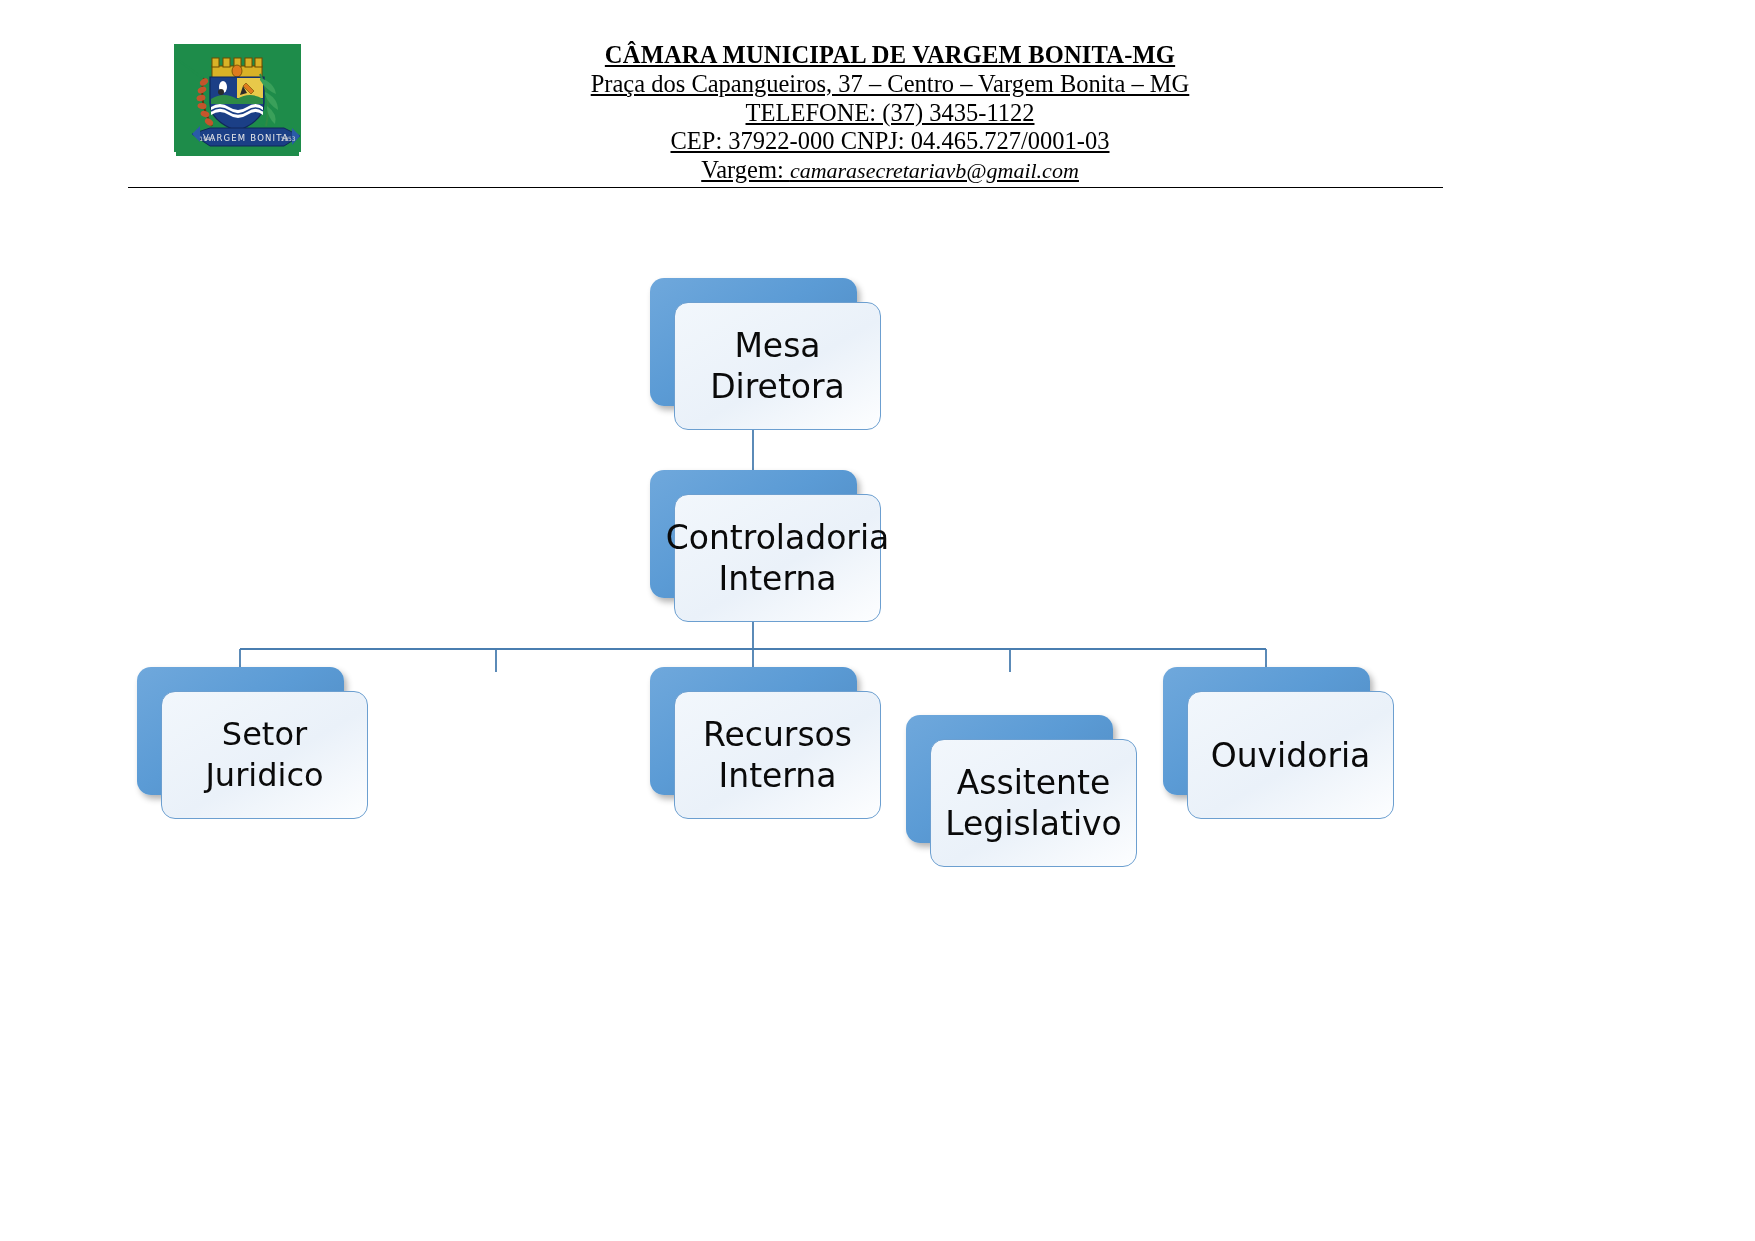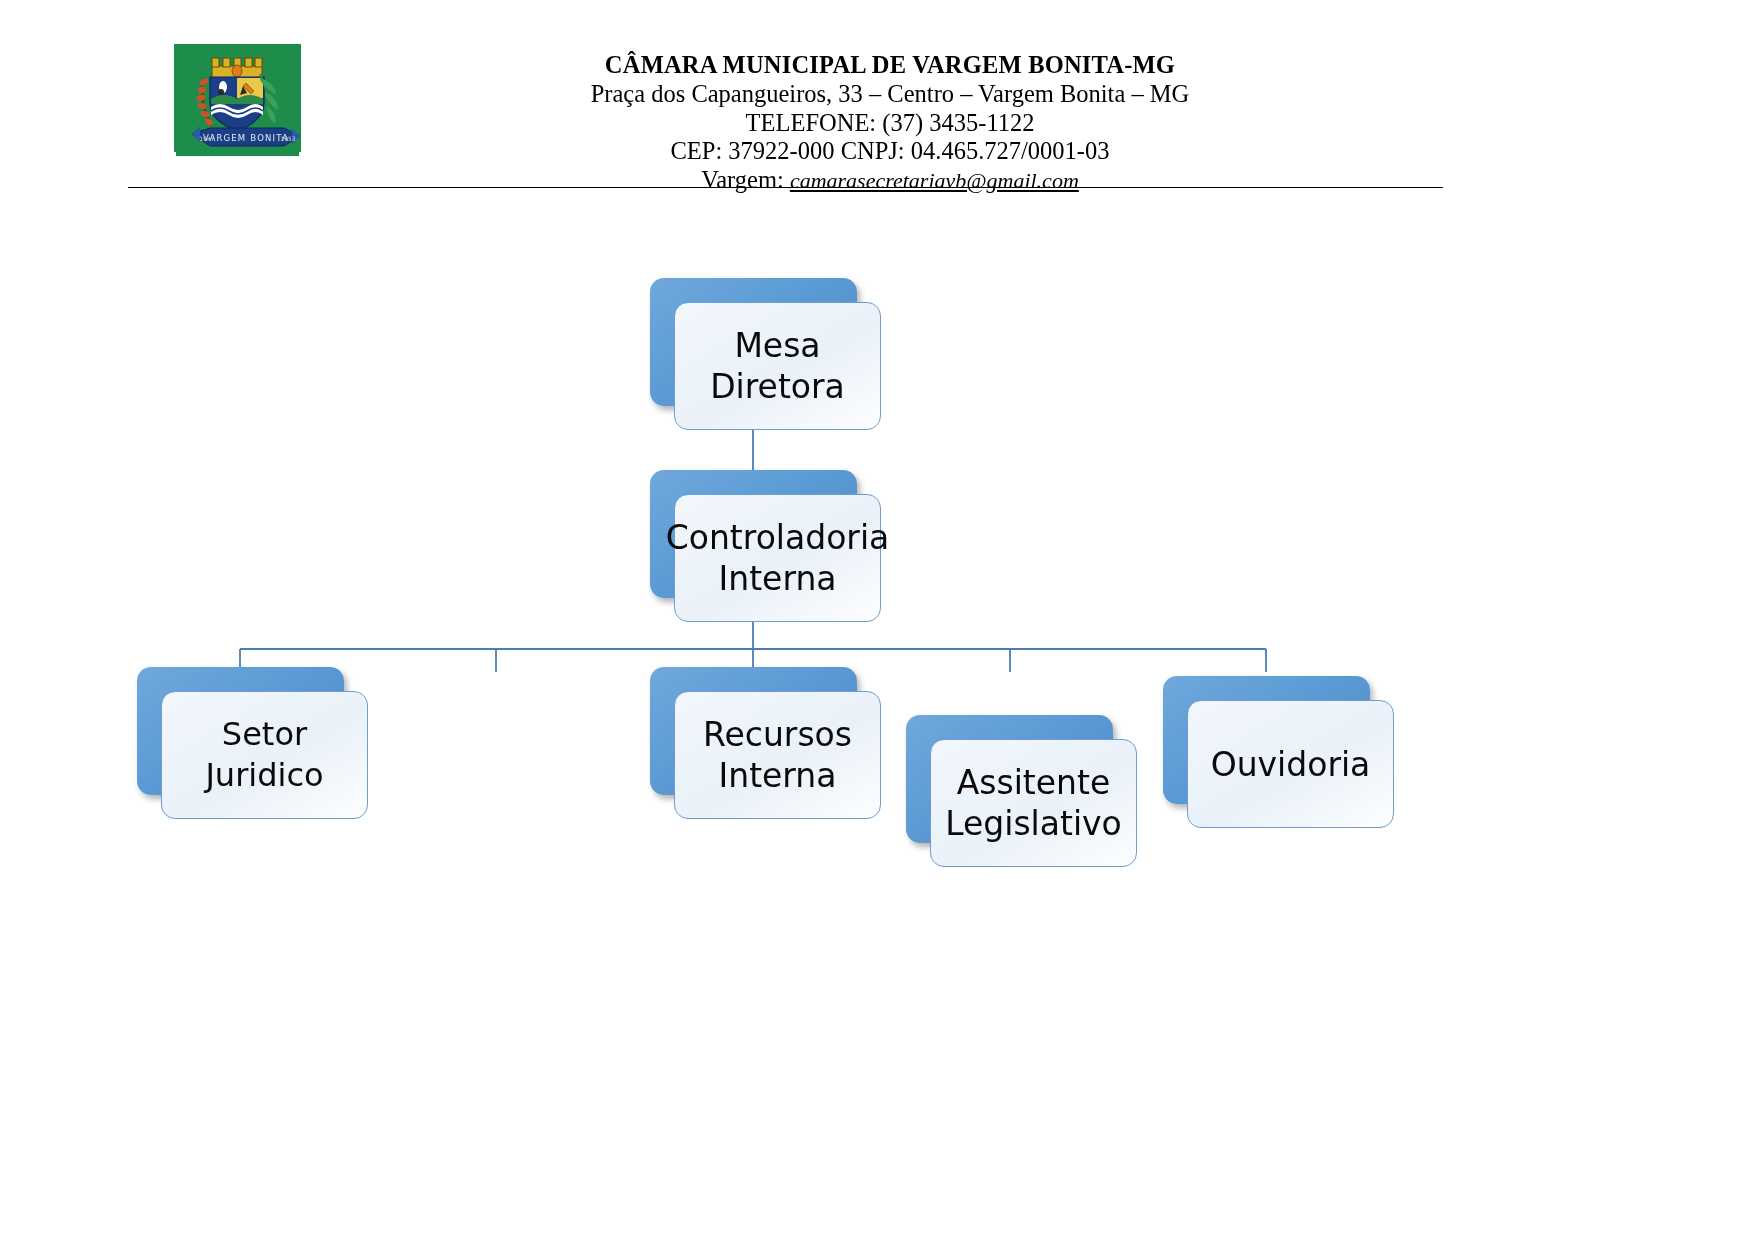--- a/index.html
+++ b/index.html
@@ -18,24 +18,25 @@
   }
   #logo{
     position:absolute;
     left:137px;top:44px;
     width:127px;height:112px;padding-left:37px;
   }
   #logo svg{display:block;width:127px;height:112px;}
 
   #header-text{
     position:absolute;
-    left:300px;top:50px;
+    left:300px;top:40px;
     width:1180px;
     text-align:center;
     color:#000000;
+    text-decoration:underline;
   }
   .hdr-line{
     font-family:"Liberation Serif", serif;
     font-size:24.5px;
     line-height:28.5px;
     white-space:nowrap;
   }
   .hdr-title{
     font-weight:bold;
     font-size:24.5px;
@@ -172,21 +173,21 @@
         <path d="M108 10 L100 2 L100 19 Z" fill="#2A5BA8"></path>
         <text x="54" y="15" font-family="DejaVu Sans, sans-serif" font-size="8.5" fill="#E8E8E8" text-anchor="middle" letter-spacing="1.2">VARGEM BONITA</text>
         <text x="15" y="15" font-family="DejaVu Sans, sans-serif" font-size="6" fill="#D8D8D8" text-anchor="middle">1947</text>
         <text x="96" y="15" font-family="DejaVu Sans, sans-serif" font-size="6" fill="#D8D8D8" text-anchor="middle">1953</text>
       </g>
     </svg>
   </div>
 
   <div id="header-text">
     <div class="hdr-line hdr-title">CÂMARA MUNICIPAL DE VARGEM BONITA-MG</div>
-    <div class="hdr-line">Praça dos Capangueiros, 33 – Centro – Vargem Bonita – MG</div>
+    <div class="hdr-line">Praça dos Capangueiros, 37 – Centro – Vargem Bonita – MG</div>
     <div class="hdr-line">TELEFONE: (37) 3435-1122</div>
     <div class="hdr-line">CEP: 37922-000 CNPJ: 04.465.727/0001-03</div>
     <div class="hdr-line"><span class="email-label">Vargem: </span><a class="email-link" href="#">camarasecretariavb@gmail.com</a></div>
   </div>
 
   <div id="header-rule"></div>
 </div>
 
 <div id="chart">
 
@@ -239,20 +240,20 @@
   </div>
 
   <div class="node" style="left:906px;top:438px;width:207px;height:128px;margin-top:48px;">
     <div class="back"></div>
     <div class="front">
       <span class="label">Assitente
 Legislativo</span>
     </div>
   </div>
 
-  <div class="node" style="left:1163px;top:438px;width:207px;height:128px;margin-top:9px;">
+  <div class="node" style="left:1163px;top:438px;width:207px;height:128px;">
     <div class="back"></div>
     <div class="front">
       <span class="label">Ouvidoria</span>
     </div>
   </div>
 
 </div>
 
 </body></html>

